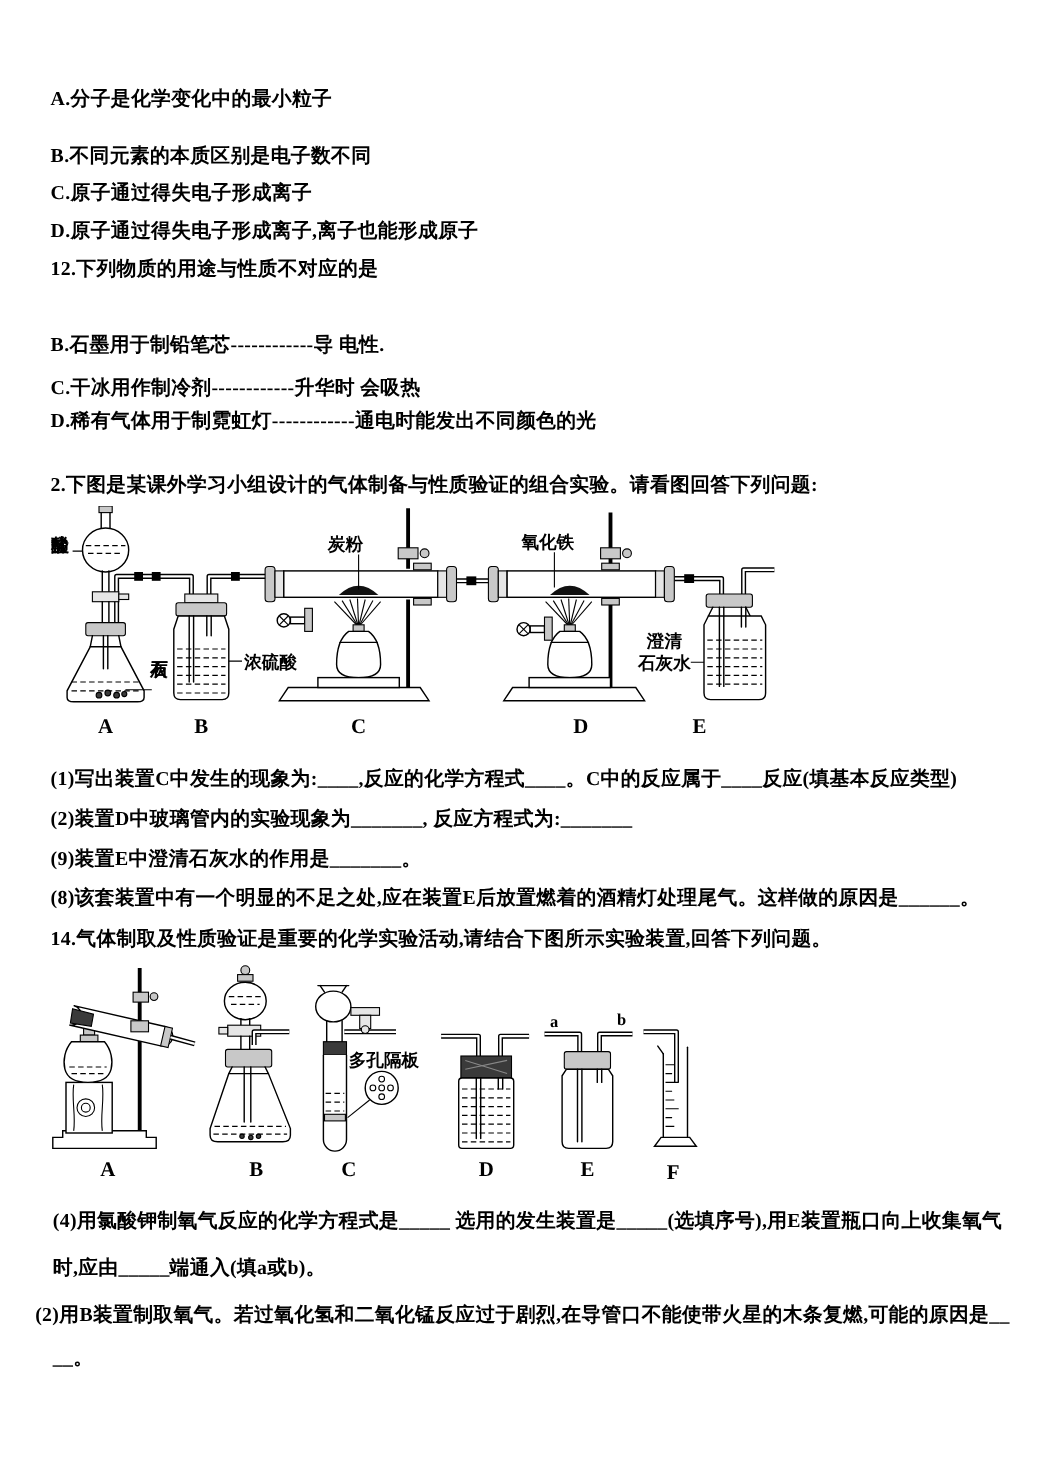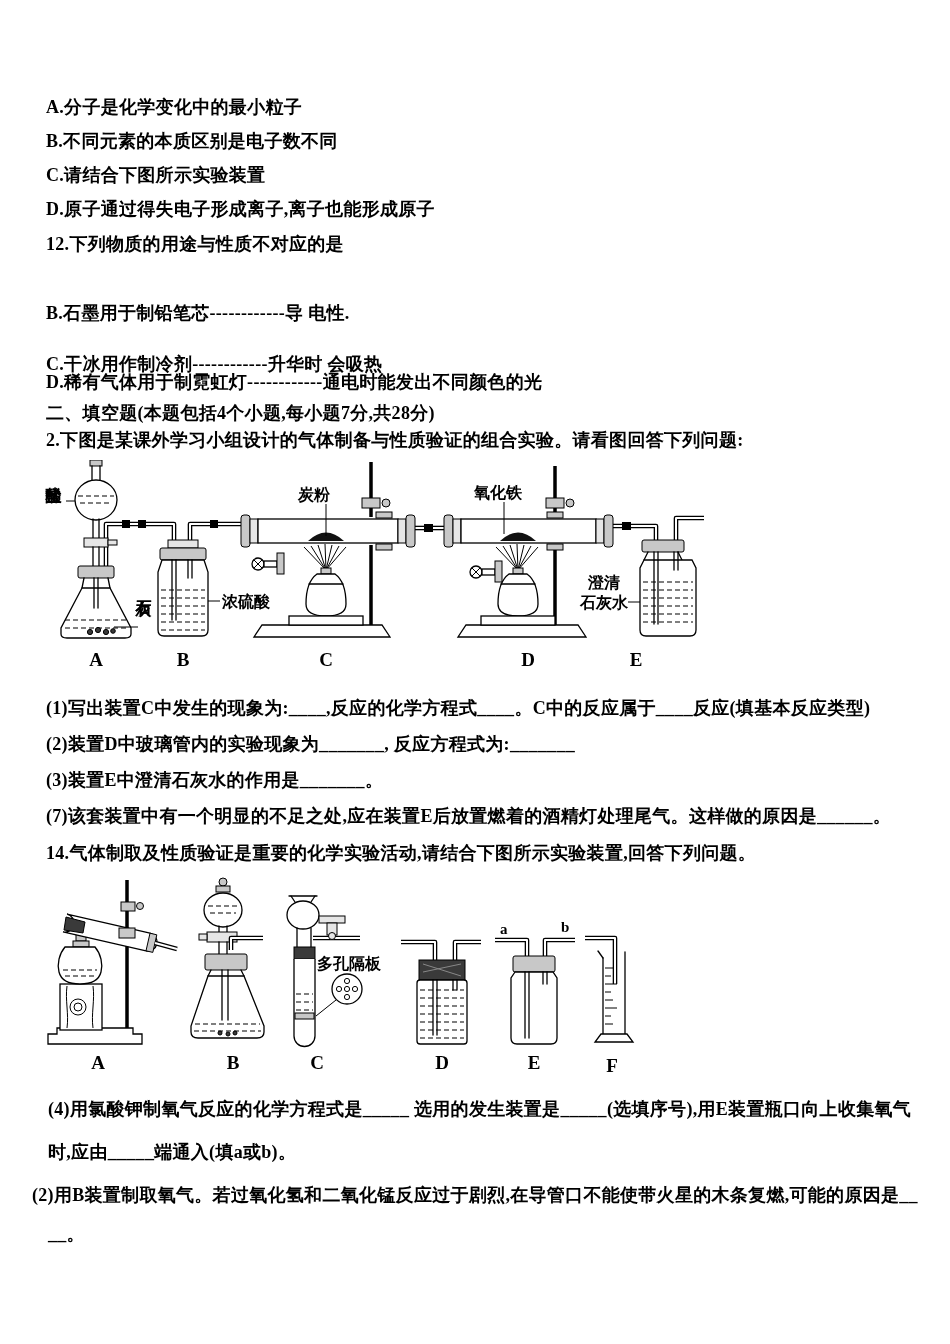--- a/index.html
+++ b/index.html
@@ -24,31 +24,30 @@
   .svglbl{font:bold 16px "Liberation Serif",serif;fill:#000;}
   .svgsm{font:bold 15px "Liberation Serif",serif;fill:#000;}
   .svgletter{font:bold 19px "Liberation Serif",serif;fill:#000;}
   .vert{writing-mode:vertical-rl;text-orientation:upright;}
 </style>
 </head>
 <body>
 
 <div class="page">
 
-  <div class="line" style="top:95px">A.分子是化学变化中的最小粒子</div>
+  <div class="line" style="top:77px">A.分子是化学变化中的最小粒子</div>
   <div class="line" style="top:129px">B.不同元素的本质区别是电子数不同</div>
-  <div class="line" style="top:163px">C.请结合下图所示实验装置</div>
+  <div class="line" style="top:163px">C.原子通过得失电子形成离子</div>
   <div class="line" style="top:197px">D.原子通过得失电子形成离子,离子也能形成原子</div>
 
   <div class="line" style="top:232px">12.下列物质的用途与性质不对应的是</div>
   <div class="line" style="top:301px">B.石墨用于制铅笔芯------------导 电性.</div>
-  <div class="line" style="top:352px">C.干冰用作制冷剂------------升华时 会吸热</div>
+  <div class="line" style="top:340px">C.干冰用作制冷剂------------升华时 会吸热</div>
   <div class="line" style="top:370px">D.稀有气体用于制霓虹灯------------通电时能发出不同颜色的光</div>
 
-  <div class="line" style="top:401px">二、填空题(本题包括4个小题,每小题7分,共28分)</div>
   <div class="line" style="top:428px">2.下图是某课外学习小组设计的气体制备与性质验证的组合实验。请看图回答下列问题:</div>
 
   <div class="diagram" style="left:38px;top:460px">
   <svg width="672" height="212" viewBox="0 0 672 212">
 
     <g>
       <line class="pole" x1="333" y1="2" x2="333" y2="57"></line>
       <line class="pole" x1="333" y1="85" x2="333" y2="166"></line>
       <rect class="fg" x="324" y="38" width="18" height="10"></rect>
           <circle class="fg" cx="348" cy="43" r="4"></circle>
@@ -219,22 +218,22 @@
     <text class="svgletter" text-anchor="middle" x="58" y="206">A</text>
     <text class="svgletter" text-anchor="middle" x="145" y="206">B</text>
     <text class="svgletter" text-anchor="middle" x="288" y="206">C</text>
     <text class="svgletter" text-anchor="middle" x="490" y="206">D</text>
     <text class="svgletter" text-anchor="middle" x="598" y="206">E</text>
   </svg>
   </div>
 
   <div class="line" style="top:696px">(1)写出装置C中发生的现象为:____,反应的化学方程式____。C中的反应属于____反应(填基本反应类型)</div>
   <div class="line" style="top:732px">(2)装置D中玻璃管内的实验现象为_______, 反应方程式为:_______</div>
-  <div class="line" style="top:768px">(3)装置E中澄清石灰水的作用是_______。</div>
-  <div class="line" style="top:804px">(7)该套装置中有一个明显的不足之处,应在装置E后放置燃着的酒精灯处理尾气。这样做的原因是______。</div>
+  <div class="line" style="top:768px">(9)装置E中澄清石灰水的作用是_______。</div>
+  <div class="line" style="top:804px">(8)该套装置中有一个明显的不足之处,应在装置E后放置燃着的酒精灯处理尾气。这样做的原因是______。</div>
 
   <div class="line" style="top:841px">14.气体制取及性质验证是重要的化学实验活动,请结合下图所示实验装置,回答下列问题。</div>
 
   <div class="diagram" style="left:45px;top:872px">
   <svg width="625" height="212" viewBox="0 0 625 212">
 
     <g>
       <line class="pole" x1="82" y1="8" x2="82" y2="156"></line>
       <rect class="fg" x="76" y="30" width="14" height="9"></rect>
           <circle class="fg" cx="95" cy="34" r="3.5"></circle>

